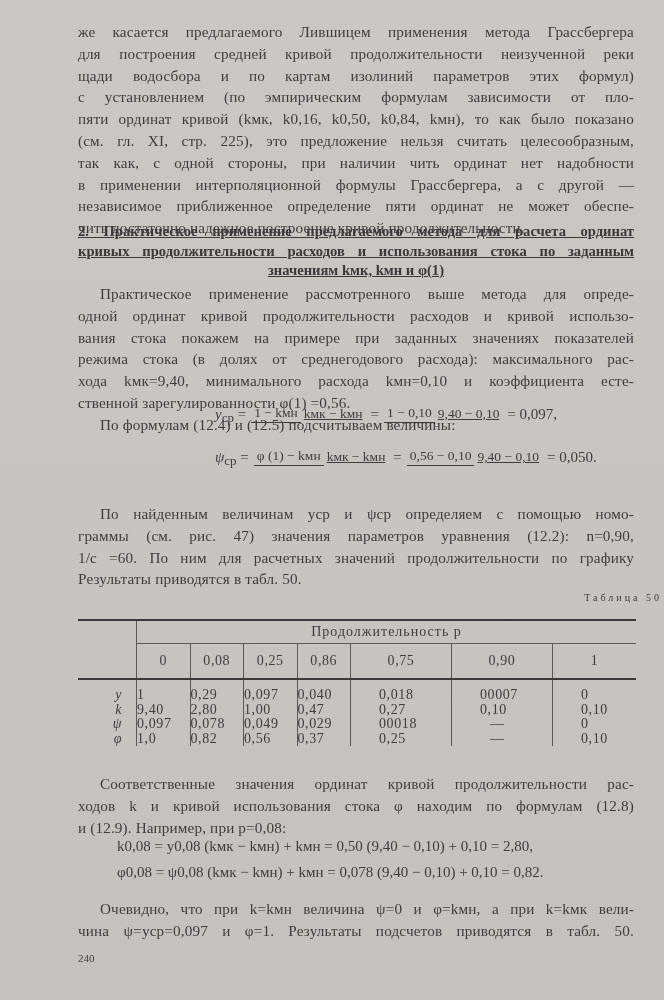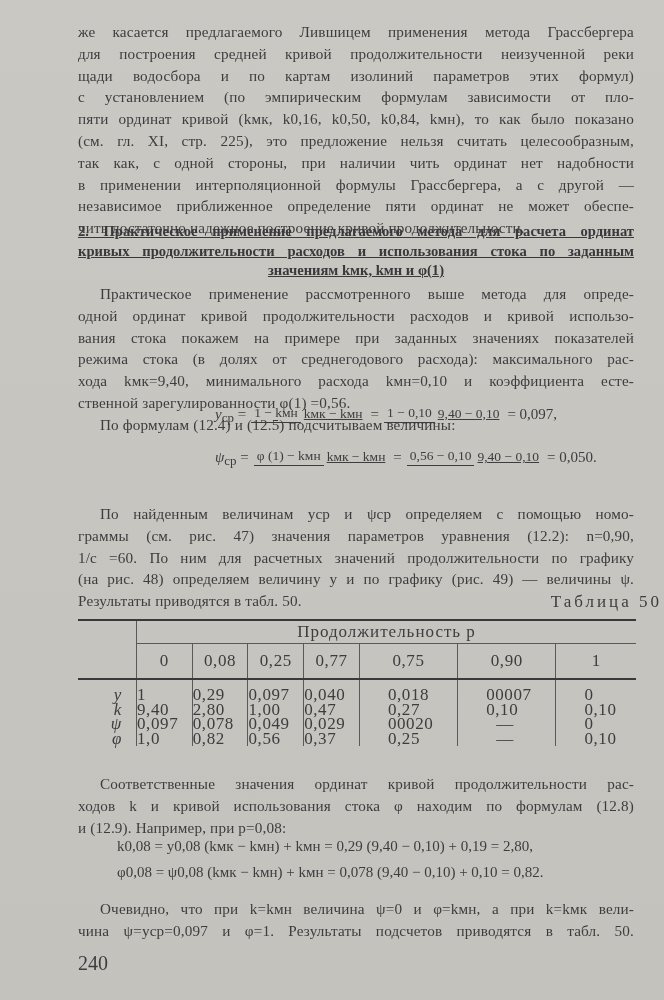--- a/index.html
+++ b/index.html
@@ -18,33 +18,33 @@
   .indent { padding-left: 22px; }
   .heading { position: absolute; left: 78px; width: 556px; font-weight: bold; font-size: 14.6px; line-height: 19.5px; color: #3a383b; }
   .heading .line { height: 19.5px; }
   .heading .center { text-align: center; text-align-last: center; font-weight: bold; }
   i.v { font-style: italic; }
   sub { font-size: 13px; vertical-align: -3px; line-height: 0; }
   .formula { position: absolute; font-size: 15px; display: flex; align-items: center; white-space: nowrap; }
   .frac { display: inline-flex; flex-direction: row; align-items: flex-start; margin: 0 5px; font-size: 13.5px; line-height: 16px; }
   .frac .num { border-bottom: 1px solid #3e3c3f; padding: 0 3px 1px; }
   .frac .den { padding: 1px 3px 0; text-decoration: underline; }
-  .caption { position: absolute; right: 42px; top: 592px; font-size: 17px; letter-spacing: 3px; }
-  table.t50 { position: absolute; left: 78px; top: 619px; width: 558px; border-collapse: collapse; font-size: 17px; line-height: 14.5px; letter-spacing: 0.6px; }
+  .caption { position: absolute; right: 42px; top: 592px; font-size: 10px; letter-spacing: 3px; }
+  table.t50 { position: absolute; left: 78px; top: 619px; width: 558px; border-collapse: collapse; font-size: 14px; line-height: 14.5px; letter-spacing: 0.6px; }
   table.t50 td, table.t50 th { font-weight: normal; padding: 0; }
   .t-top { border-top: 2px solid #3a383b; }
   .t-head-span { text-align: center; height: 22px; border-bottom: 1px solid #5a585a; border-left: 1px solid #5a585a; letter-spacing: 1px; }
   .t-col { text-align: center; height: 34px; border-left: 1px solid #5a585a; }
   .t-stub { width: 58px; }
   .t-sep td { border-top: 2px solid #3a383b; height: 8px; }
   .t-sep td + td { border-left: 1px solid #5a585a; }
   .t-body td { vertical-align: top; border-left: 1px solid #5a585a; padding-left: 14px; padding-bottom: 12px; }
   .t-body td.stub { border-left: none; text-align: right; padding-right: 14px; padding-left: 0; font-style: italic; }
   .cell-line { display: block; height: 14.5px; }
-  .pagenum { position: absolute; left: 78px; top: 952px; font-size: 20px; text-align: center; }
+  .pagenum { position: absolute; left: 78px; top: 952px; font-size: 11px; text-align: center; }
 </style>
 </head>
 <body>
 
 <div class="page">
 
   <div class="block" style="top:21px;">
     <span class="line">же касается предлагаемого Лившицем применения метода Грассбергера</span>
     <span class="line">для построения средней кривой продолжительности неизученной реки</span>
     <span class="line">щади водосбора и по картам изолиний параметров этих формул)</span>
@@ -98,37 +98,36 @@
       <span class="num">0,56 − 0,10</span>
       <span class="den">9,40 − 0,10</span>
     </span>
     <span>= 0,050.</span>
   </div>
 
   <div class="block" style="top:503px;">
     <span class="line indent">По найденным величинам yср и ψср определяем с помощью номо-</span>
     <span class="line">граммы (см. рис. 47) значения параметров уравнения (12.2): n=0,90,</span>
     <span class="line">1/c =60. По ним для расчетных значений продолжительности по графику</span>
-    <span class="line">(на рис. 48) определяем величину y и по графику (рис. 49) — величины ψ.</span>
     <span class="line last">Результаты приводятся в табл. 50.</span>
   </div>
 
   <div class="caption">Таблица 50</div>
 
   <table class="t50">
     <tbody>
         <tr class="t-top">
       <td class="t-stub" rowspan="2"></td>
       <td class="t-head-span" colspan="7">Продолжительность p</td>
     </tr>
     <tr>
       <td class="t-col">0</td>
       <td class="t-col">0,08</td>
       <td class="t-col">0,25</td>
-      <td class="t-col">0,77</td>
+      <td class="t-col">0,86</td>
       <td class="t-col">0,75</td>
       <td class="t-col">0,90</td>
       <td class="t-col">1</td>
     </tr>
     <tr class="t-sep">
           <td></td>
           <td></td>
           <td></td>
           <td></td>
           <td></td>
@@ -163,21 +162,21 @@
       </td>
       <td>
         <span class="cell-line">0,040</span>
         <span class="cell-line">0,47</span>
         <span class="cell-line">0,029</span>
         <span class="cell-line">0,37</span>
       </td>
       <td style="padding-left:28px;margin-top:44px;">
         <span class="cell-line">0,018</span>
         <span class="cell-line">0,27</span>
-        <span class="cell-line">00020</span>
+        <span class="cell-line">00018</span>
         <span class="cell-line">0,25</span>
       </td>
       <td style="padding-left:28px;">
         <span class="cell-line">00007</span>
         <span class="cell-line">0,10</span>
         <span class="cell-line" style="padding-left:10px;">—</span>
         <span class="cell-line" style="padding-left:10px;">—</span>
       </td>
       <td style="padding-left:28px;">
         <span class="cell-line">0</span>
@@ -188,21 +187,21 @@
     </tr>
   </tbody>
     </table>
 
   <div class="block" style="top:773px;">
     <span class="line indent">Соответственные значения ординат кривой продолжительности рас-</span>
     <span class="line">ходов k и кривой использования стока φ находим по формулам (12.8)</span>
     <span class="line last">и (12.9). Например, при p=0,08:</span>
   </div>
 
-  <div class="formula" style="left:117px; top:838px;">k0,08 = y0,08 (kмк − kмн) + kмн = 0,29 (9,40 − 0,10) + 0,19 = 2,80,</div>
+  <div class="formula" style="left:117px; top:838px;">k0,08 = y0,08 (kмк − kмн) + kмн = 0,50 (9,40 − 0,10) + 0,10 = 2,80,</div>
   <div class="formula" style="left:117px; top:864px;">φ0,08 = ψ0,08 (kмк − kмн) + kмн = 0,078 (9,40 − 0,10) + 0,10 = 0,82.</div>
 
   <div class="block" style="top:898px;">
     <span class="line indent">Очевидно, что при k=kмн величина ψ=0 и φ=kмн, а при k=kмк вели-</span>
     <span class="line">чина ψ=yср=0,097 и φ=1. Результаты подсчетов приводятся в табл. 50.</span>
   </div>
 
   <div class="pagenum">240</div>
 </div>
 

